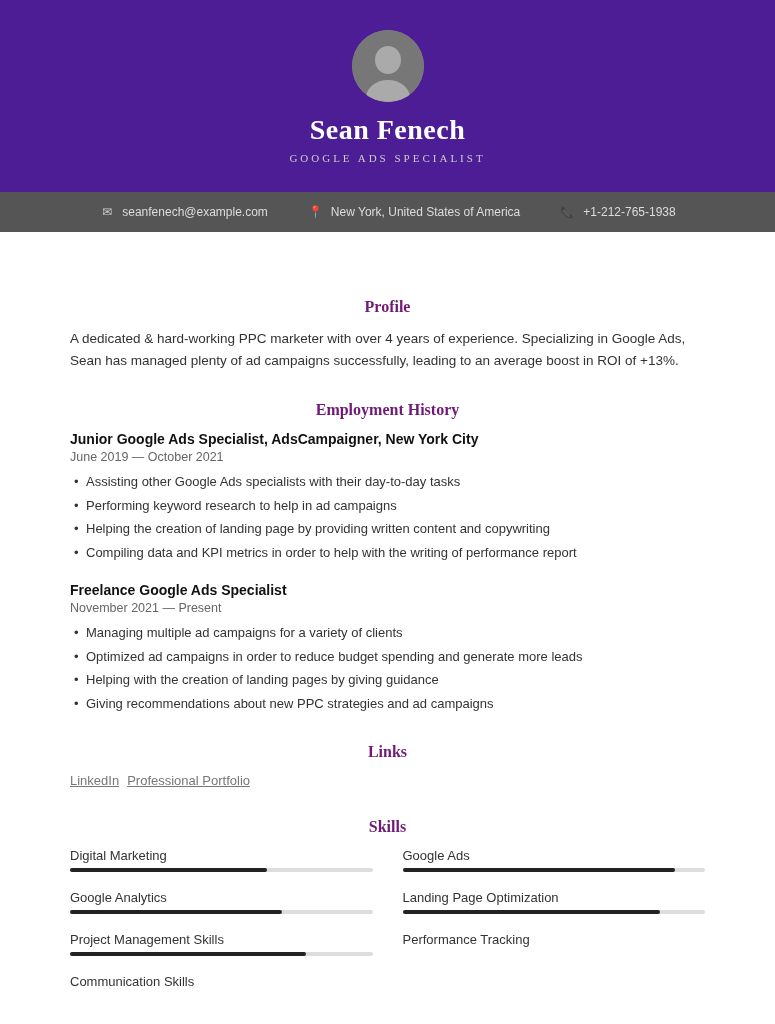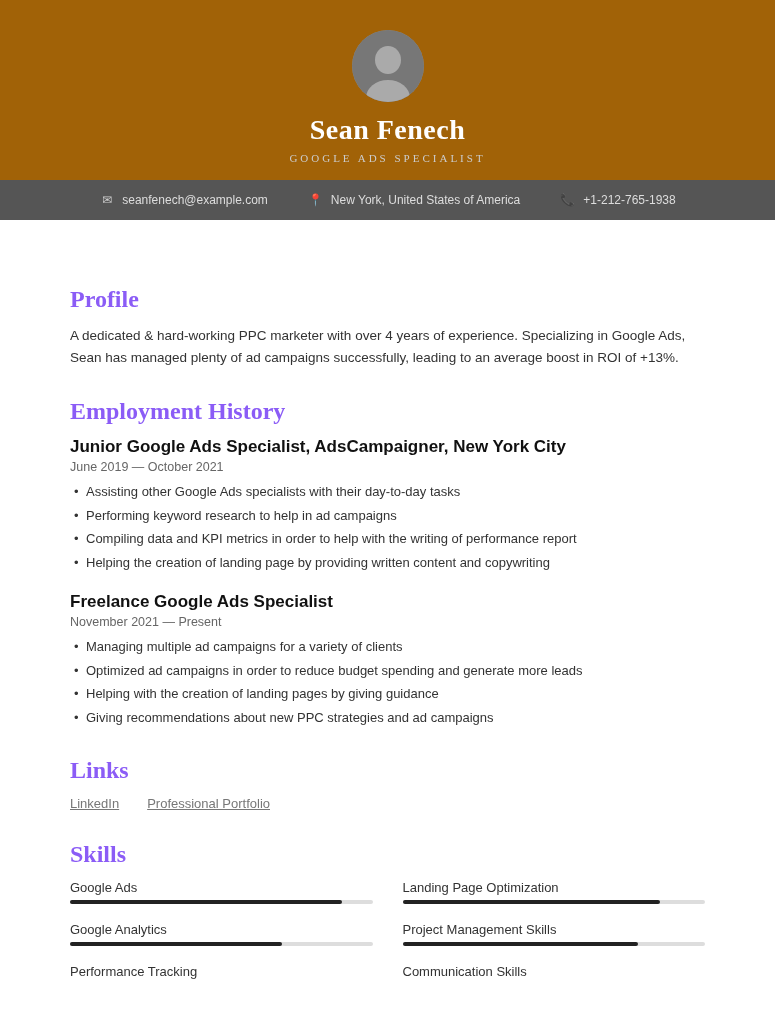--- a/index.html
+++ b/index.html
@@ -1,24 +1,24 @@
 <!DOCTYPE html>
 <html><head>
   <meta charset="utf-8">
   <style>
     * { margin: 0; padding: 0; box-sizing: border-box; }
     body { font-family: Georgia, 'Times New Roman', serif; background: #fff; width: 775px; min-height: 1024px; }
 
     
     .header {
-      background: #a16207;
+      background: #4c1d95;
       display: flex;
       flex-direction: column;
       align-items: center;
-      padding: 30px 20px 16px;
+      padding: 30px 20px 28px;
     }
     .avatar-circle {
       width: 72px;
       height: 72px;
       border-radius: 50%;
       background: #888;
       overflow: hidden;
       margin-bottom: 12px;
       display: flex;
       align-items: center;
@@ -66,39 +66,40 @@
       color: #ccc;
     }
 
     
     .main {
       padding: 36px 70px 40px;
     }
 
     
     .section-heading {
-      font-size: 24px;
+      font-size: 16px;
       font-weight: bold;
       font-family: Georgia, serif;
       margin-bottom: 12px;
       margin-top: 30px;
-      color: #8b5cf6;
+      color: #701a75;
+      text-align: center;
     }
 
     
     .profile-text {
       font-family: Arial, sans-serif;
       font-size: 13.5px;
       color: #333;
       line-height: 1.6;
     }
 
     
     .job-title {
-      font-size: 17px;
+      font-size: 14px;
       font-weight: bold;
       font-family: Arial, sans-serif;
       color: #111;
       margin-bottom: 3px;
     }
     .job-date {
       font-size: 12.5px;
       color: #666;
       font-family: Arial, sans-serif;
       margin-bottom: 8px;
@@ -120,21 +121,21 @@
     .job-bullets li::before {
       content: '•';
       position: absolute;
       left: 4px;
       color: #333;
     }
 
     
     .links-row {
       display: flex;
-      gap: 28px;
+      gap: 8px;
       margin-top: 4px;
     }
     .link-item {
       color: #777;
       font-size: 13px;
       font-family: Arial, sans-serif;
       text-decoration: underline;
       cursor: pointer;
     }
 
@@ -202,22 +203,22 @@
   <p class="profile-text">A dedicated &amp; hard-working PPC marketer with over 4 years of experience. Specializing in Google Ads, Sean has managed plenty of ad campaigns successfully, leading to an average boost in ROI of +13%.</p>
 
   <h2 class="section-heading">Employment History</h2>
 
   <div class="job-entry">
     <div class="job-title">Junior Google Ads Specialist, AdsCampaigner, New York City</div>
     <div class="job-date">June 2019 — October 2021</div>
     <ul class="job-bullets">
       <li>Assisting other Google Ads specialists with their day-to-day tasks</li>
       <li>Performing keyword research to help in ad campaigns</li>
+      <li>Helping the creation of landing page by providing written content and copywriting</li>
       <li>Compiling data and KPI metrics in order to help with the writing of performance report</li>
-      <li>Helping the creation of landing page by providing written content and copywriting</li>
     </ul>
   </div>
 
   <div class="job-entry">
     <div class="job-title">Freelance Google Ads Specialist</div>
     <div class="job-date">November 2021 — Present</div>
     <ul class="job-bullets">
       <li>Managing multiple ad campaigns for a variety of clients</li>
       <li>Optimized ad campaigns in order to reduce budget spending and generate more leads</li>
       <li>Helping with the creation of landing pages by giving guidance</li>
@@ -227,39 +228,45 @@
 
   <h2 class="section-heading">Links</h2>
   <div class="links-row">
     <span class="link-item">LinkedIn</span>
     <span class="link-item">Professional Portfolio</span>
   </div>
 
   <h2 class="section-heading">Skills</h2>
   <div class="skills-grid" id="skills-grid">
 
+  <div class="skill-item">
+        <div class="skill-label">Digital Marketing</div>
+        <div class="skill-bar-bg">
+          <div class="skill-bar-fill" style="width: 65%;"></div>
+        </div>
+      </div>
       <div class="skill-item">
         <div class="skill-label">Google Ads</div>
         <div class="skill-bar-bg">
           <div class="skill-bar-fill" style="width: 90%;"></div>
         </div>
       </div>
       <div class="skill-item">
+        <div class="skill-label">Google Analytics</div>
+        <div class="skill-bar-bg">
+          <div class="skill-bar-fill" style="width: 70%;"></div>
+        </div>
+      </div>
+      <div class="skill-item">
         <div class="skill-label">Landing Page Optimization</div>
         <div class="skill-bar-bg">
           <div class="skill-bar-fill" style="width: 85%;"></div>
         </div>
       </div>
       <div class="skill-item">
-        <div class="skill-label">Google Analytics</div>
-        <div class="skill-bar-bg">
-          <div class="skill-bar-fill" style="width: 70%;"></div>
-        </div>
-      </div>
-      <div class="skill-item">
         <div class="skill-label">Project Management Skills</div>
         <div class="skill-bar-bg">
           <div class="skill-bar-fill" style="width: 78%;"></div>
         </div>
       </div>
       <div class="skill-item">
         <div class="skill-label">Performance Tracking</div>
       </div>
       <div class="skill-item">
         <div class="skill-label">Communication Skills</div>

